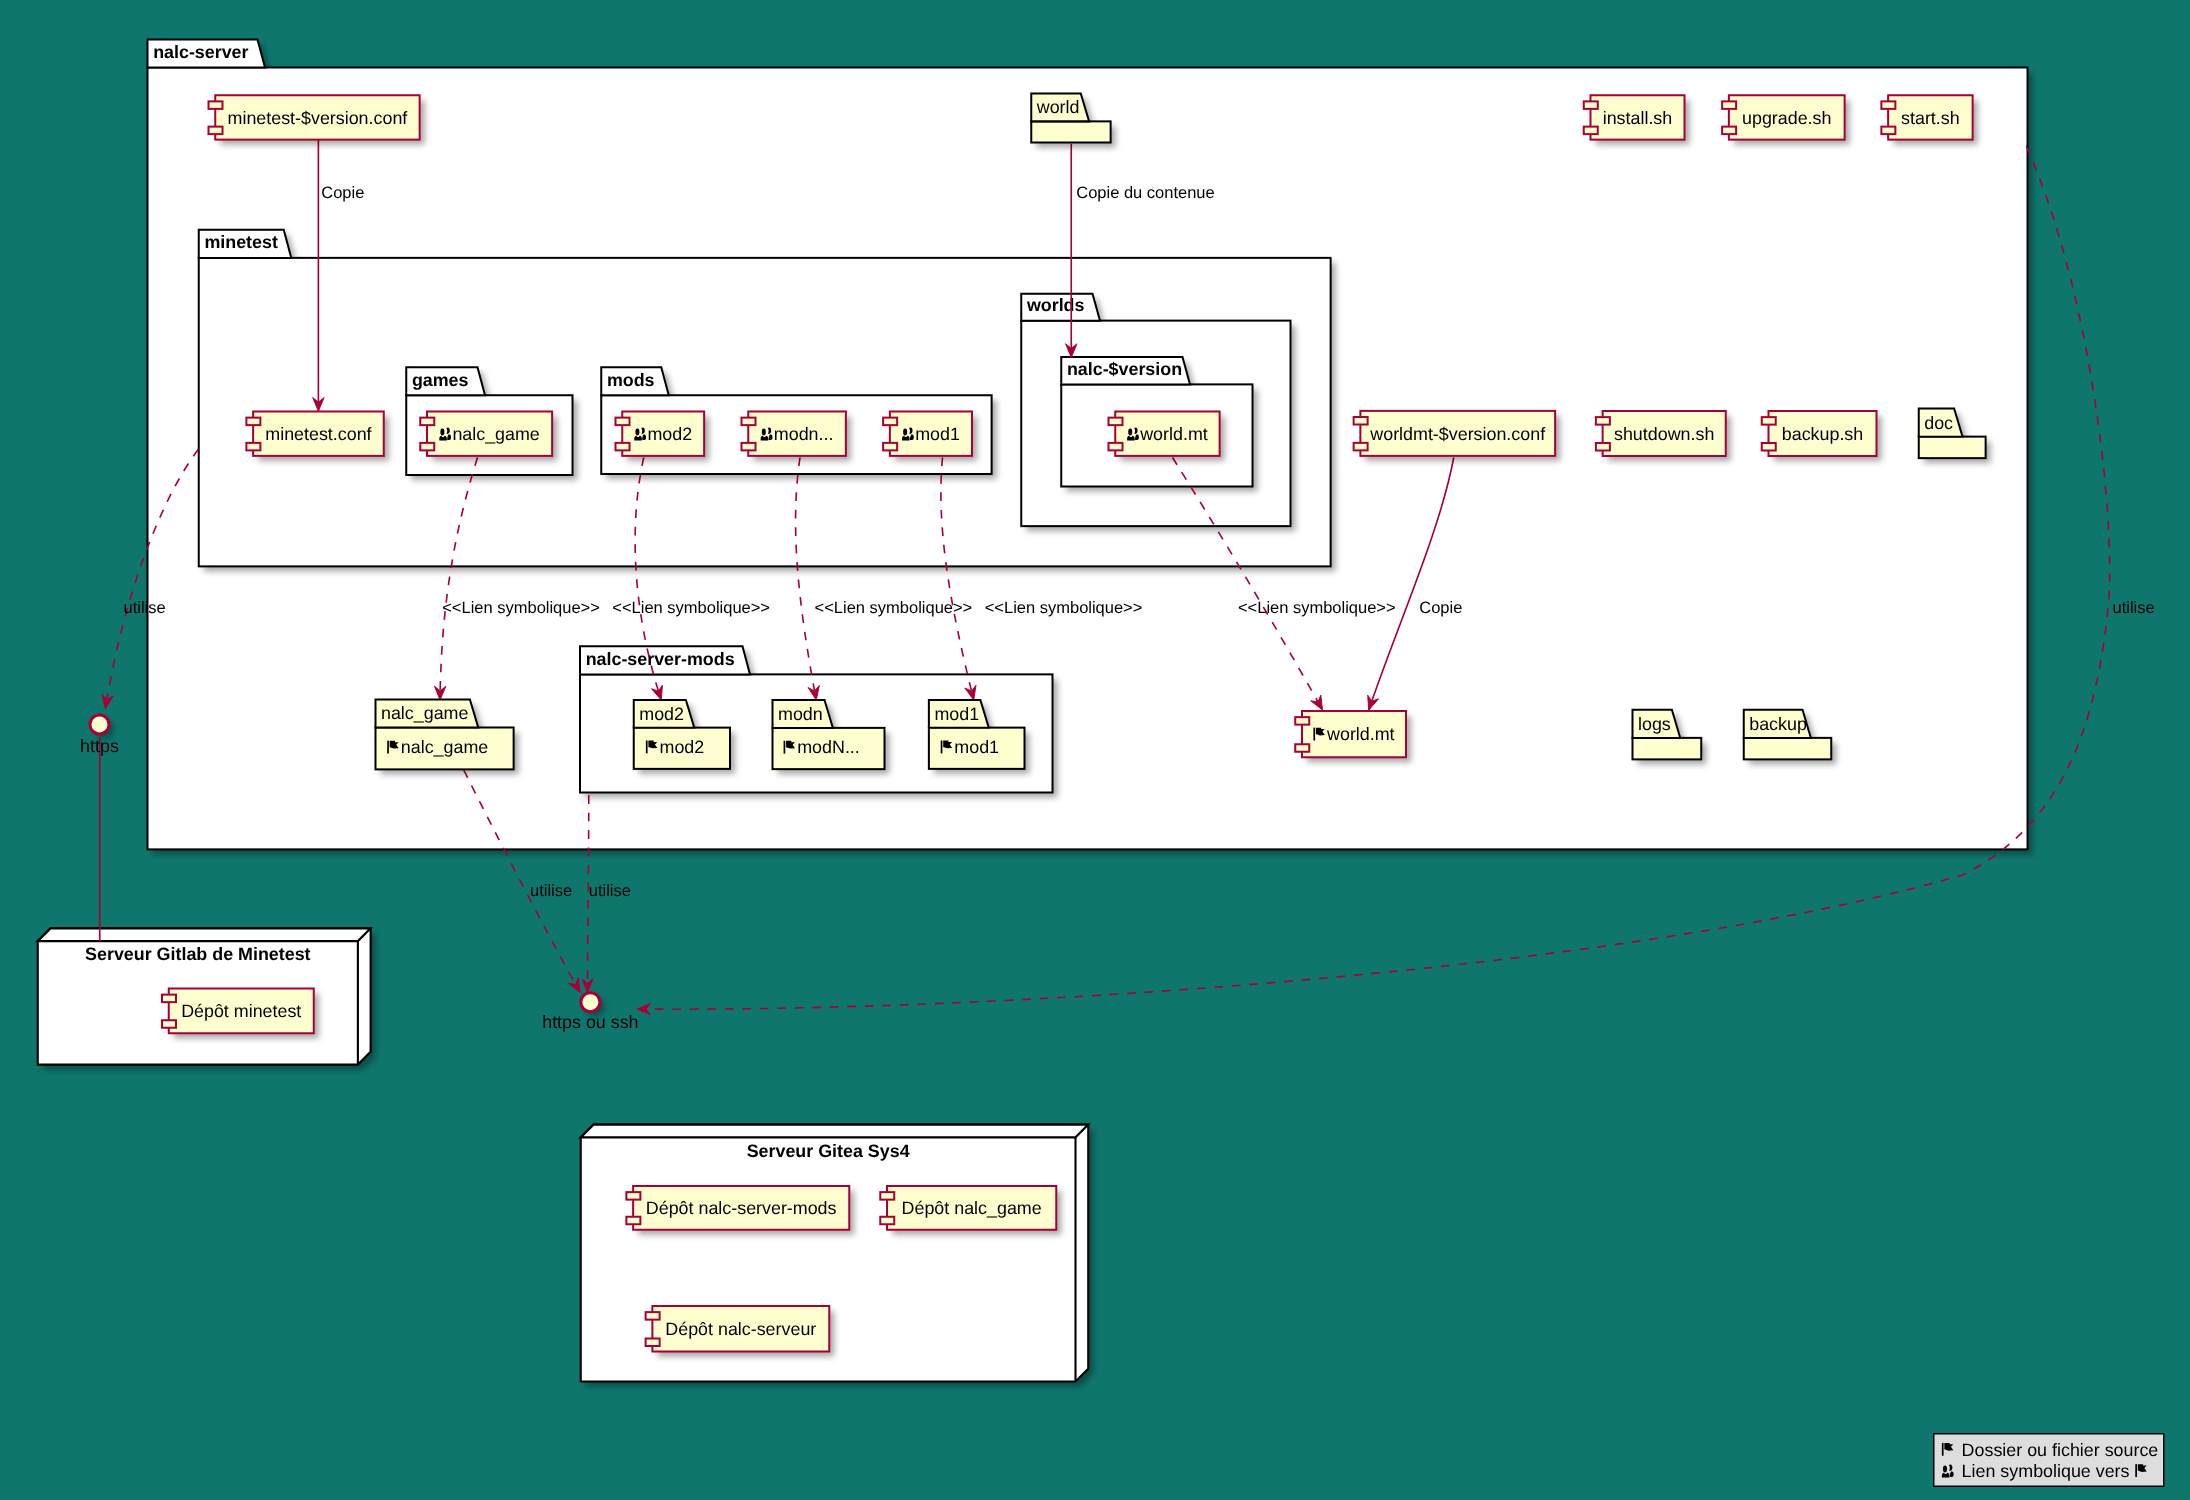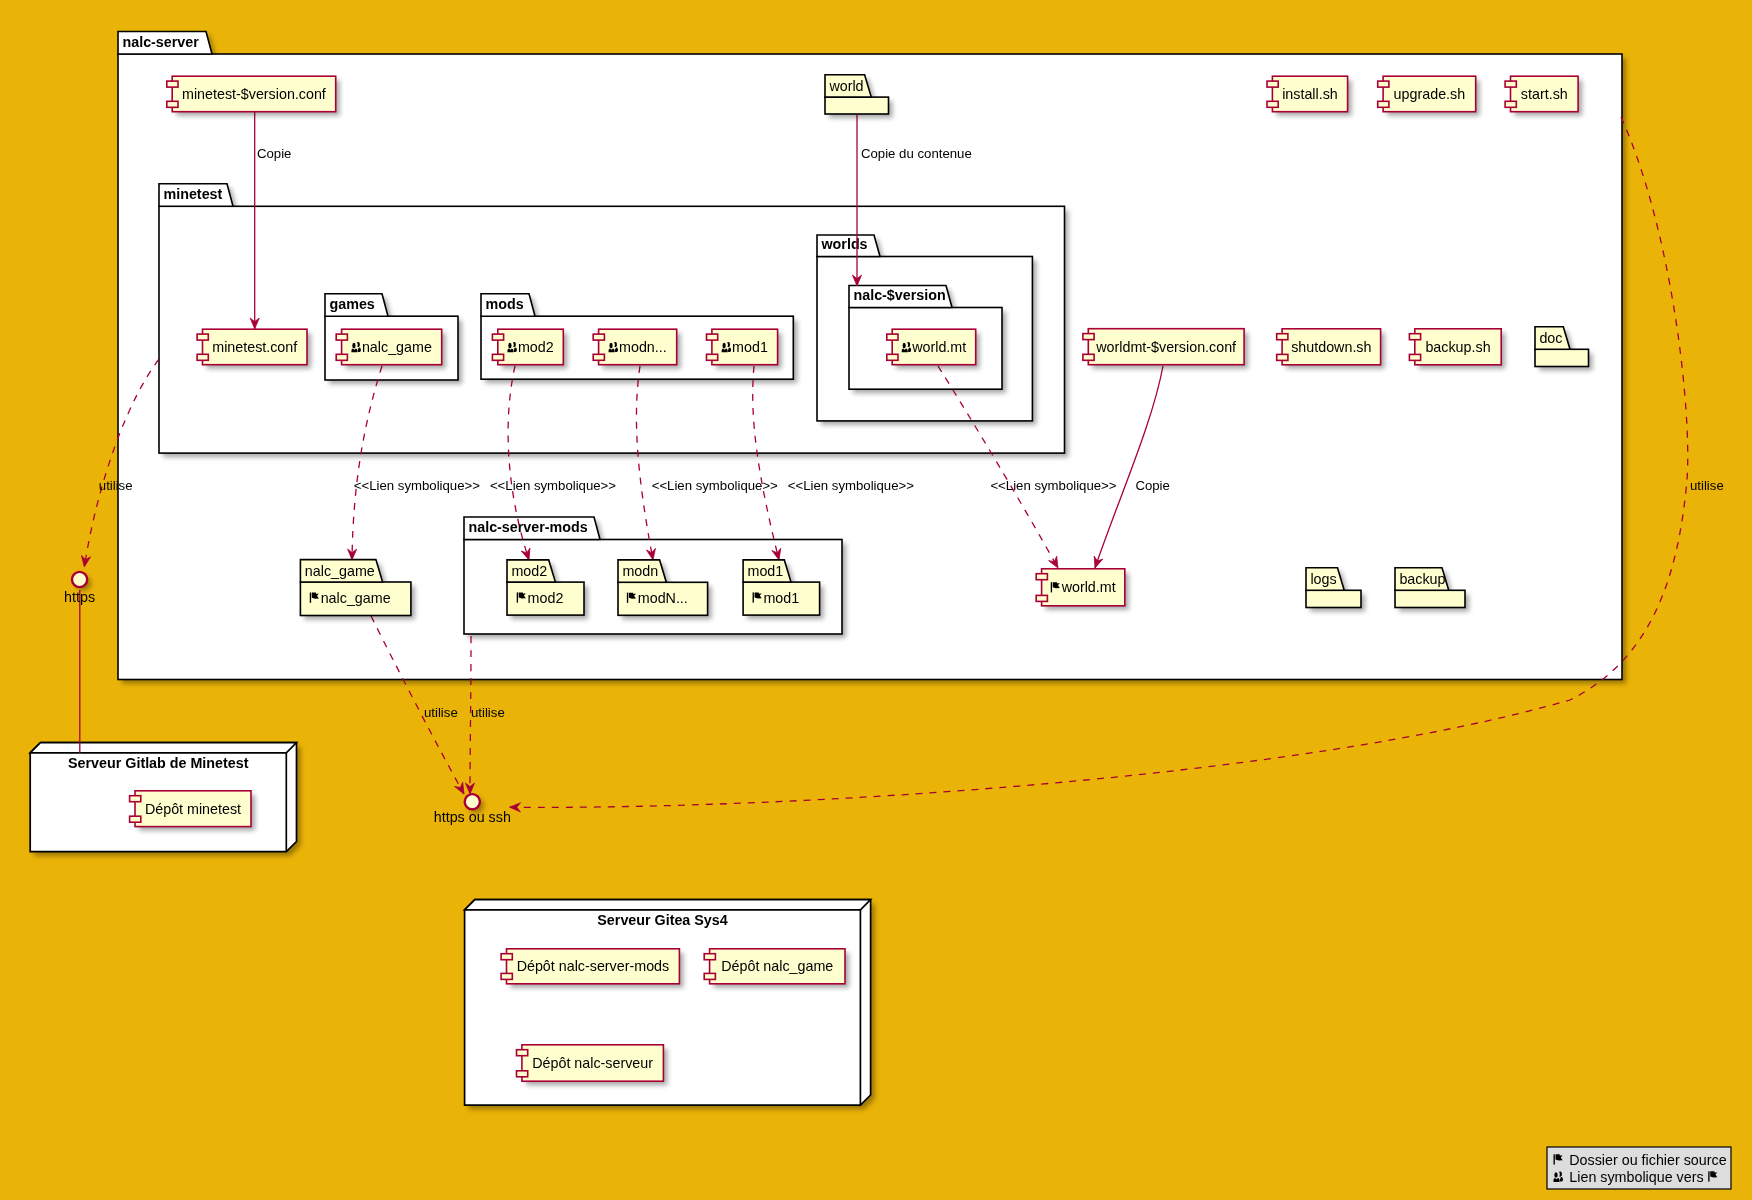--- a/index.html
+++ b/index.html
@@ -1,18 +1,18 @@
 <!DOCTYPE html>
 <html><head>
 <meta charset="utf-8">
 <title>nalc-server</title>
 <style>
   html,body{margin:0;padding:0;background:#FFFFFF;}
   body{width:1752px;height:1200px;overflow:hidden;font-family:"Liberation Sans",sans-serif;}
-  #canvas{position:relative;width:1752px;height:1200px;background:#eab308;}
+  #canvas{position:relative;width:1752px;height:1200px;background:#0f766e;}
   svg#diagram{position:absolute;left:0;top:0;display:block;}
   #diagram text{font-family:"Liberation Sans",sans-serif;font-size:14.3px;fill:#000000;
                 white-space:pre;}
   #diagram text.b{font-weight:bold;}
   #diagram text.el{font-size:13.2px;}
 </style>
 </head>
 <body>
 
 <div id="canvas">

